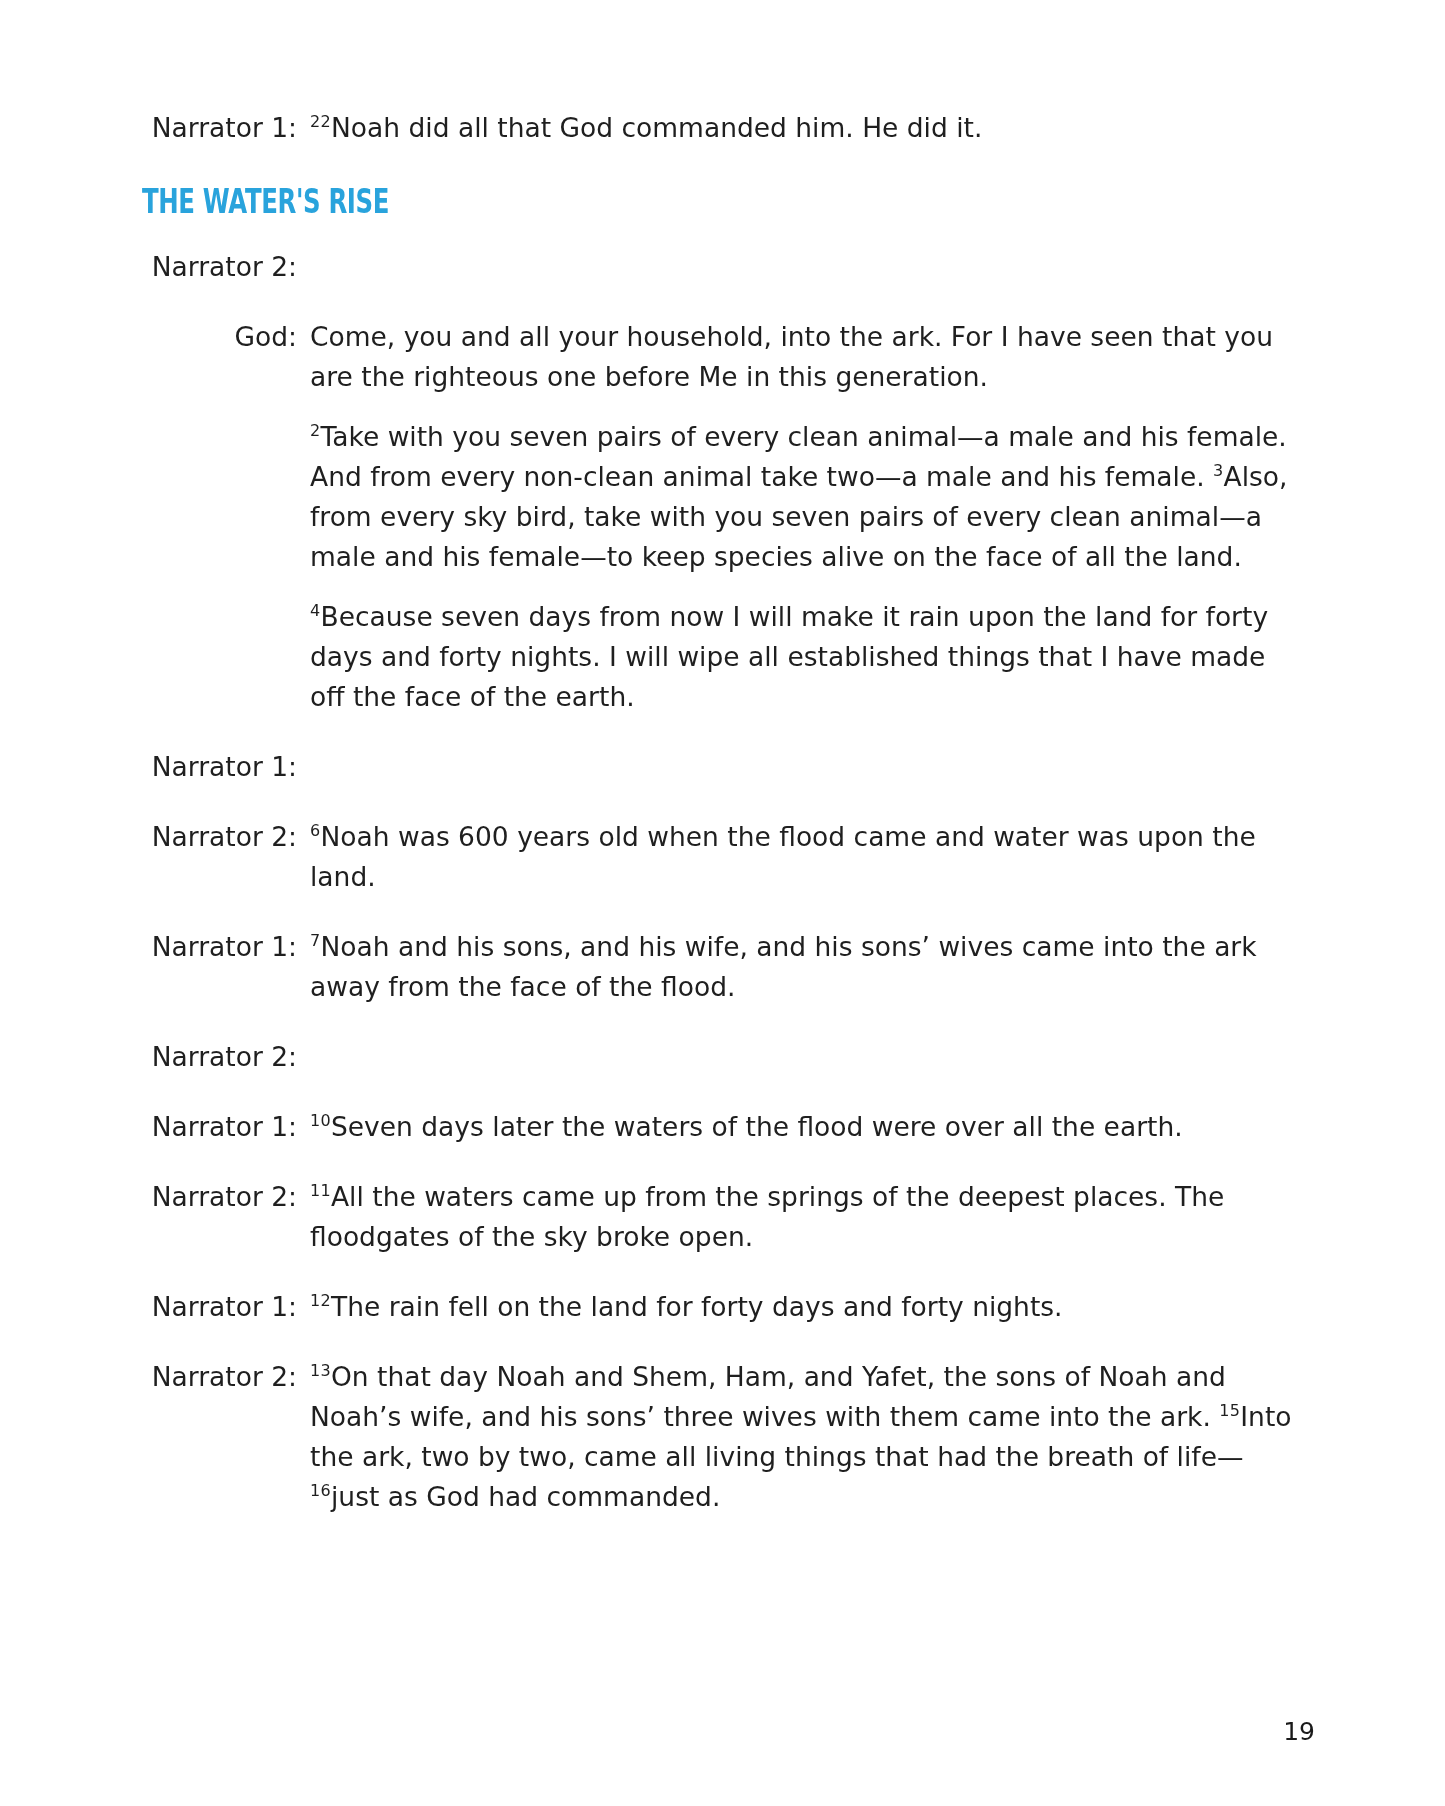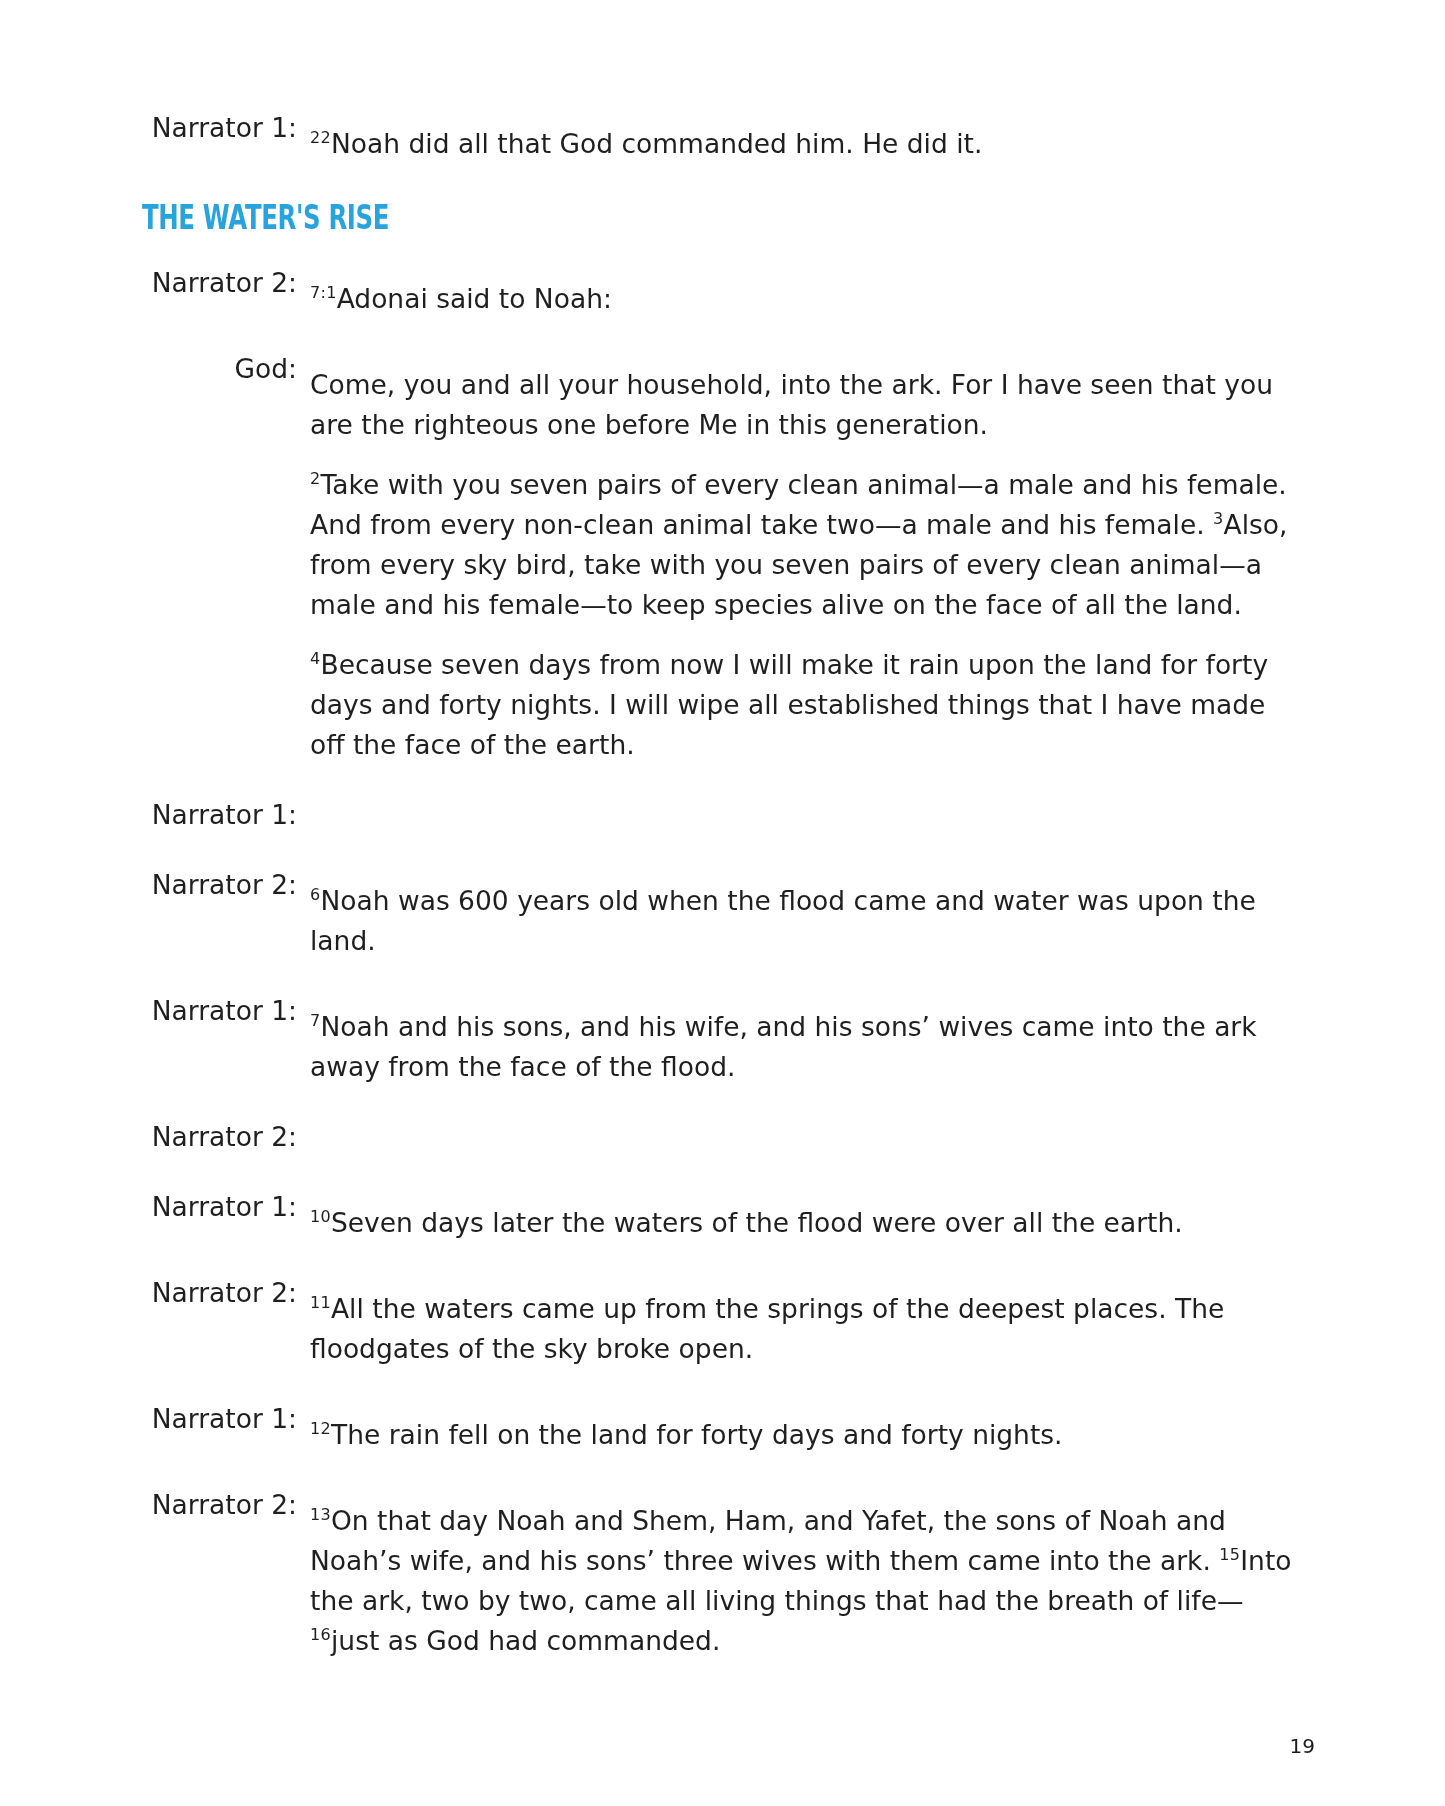--- a/index.html
+++ b/index.html
@@ -40,21 +40,21 @@
     font-family: "DejaVu Sans", sans-serif;
   }
   .line .body {
     flex: 1 1 auto;
     font-size: 26.5px;
     line-height: 40px;
     color: #1f1f1f;
     text-align: left;
   }
   .line .body p {
-    margin: 16px 0 20px 0;
+    margin: 0 0 20px 0;
   }
   .line .body p:last-child {
     margin-bottom: 0;
   }
 
   
   .god .body { padding-right: 16px; }
 
   
   .vs {
@@ -76,45 +76,42 @@
     transform-origin: left center;
     white-space: nowrap;
   }
 
   
   .first-line { margin-bottom: 6px; }
 
   .page-number {
     position: absolute;
     right: 130px;
-    bottom: 48px;
-    font-size: 20px;
+    bottom: 60px;
+    font-size: 25px;
     color: #1a1a1a;
     font-family: "DejaVu Sans", sans-serif;
   }
 </style>
 </head>
 <body>
 
 <div class="page">
 
   <div class="line first-line">
     <div class="label">Narrator 1:</div>
     <div class="body">
         <p><span class="vs">22</span>Noah did all that God commanded him. He did it.</p>
       </div>
   </div>
 
   <div class="section-heading">THE WATER'S RISE</div>
 
   <div class="line">
     <div class="label">Narrator 2:</div>
-    <div class="body">
-        <p><span class="vs">7:1</span>Adonai said to Noah:</p>
-      </div>
   </div>
 
   <div class="line god">
     <div class="label">God:</div>
     <div class="body">
         <p>Come, you and all your household, into the ark. For I have seen that you are the righteous one before Me in this generation.</p>
         <p><span class="vs">2</span>Take with you seven pairs of every clean animal—a male and his female. And from every non-clean animal take two—a male and his female. <span class="vs">3</span>Also, from every sky bird, take with you seven pairs of every clean animal—a male and his female—to keep species alive on the face of all the land.</p>
         <p><span class="vs">4</span>Because seven days from now I will make it rain upon the land for forty days and forty nights. I will wipe all established things that I have made off the face of the earth.</p>
       </div>
   </div>

